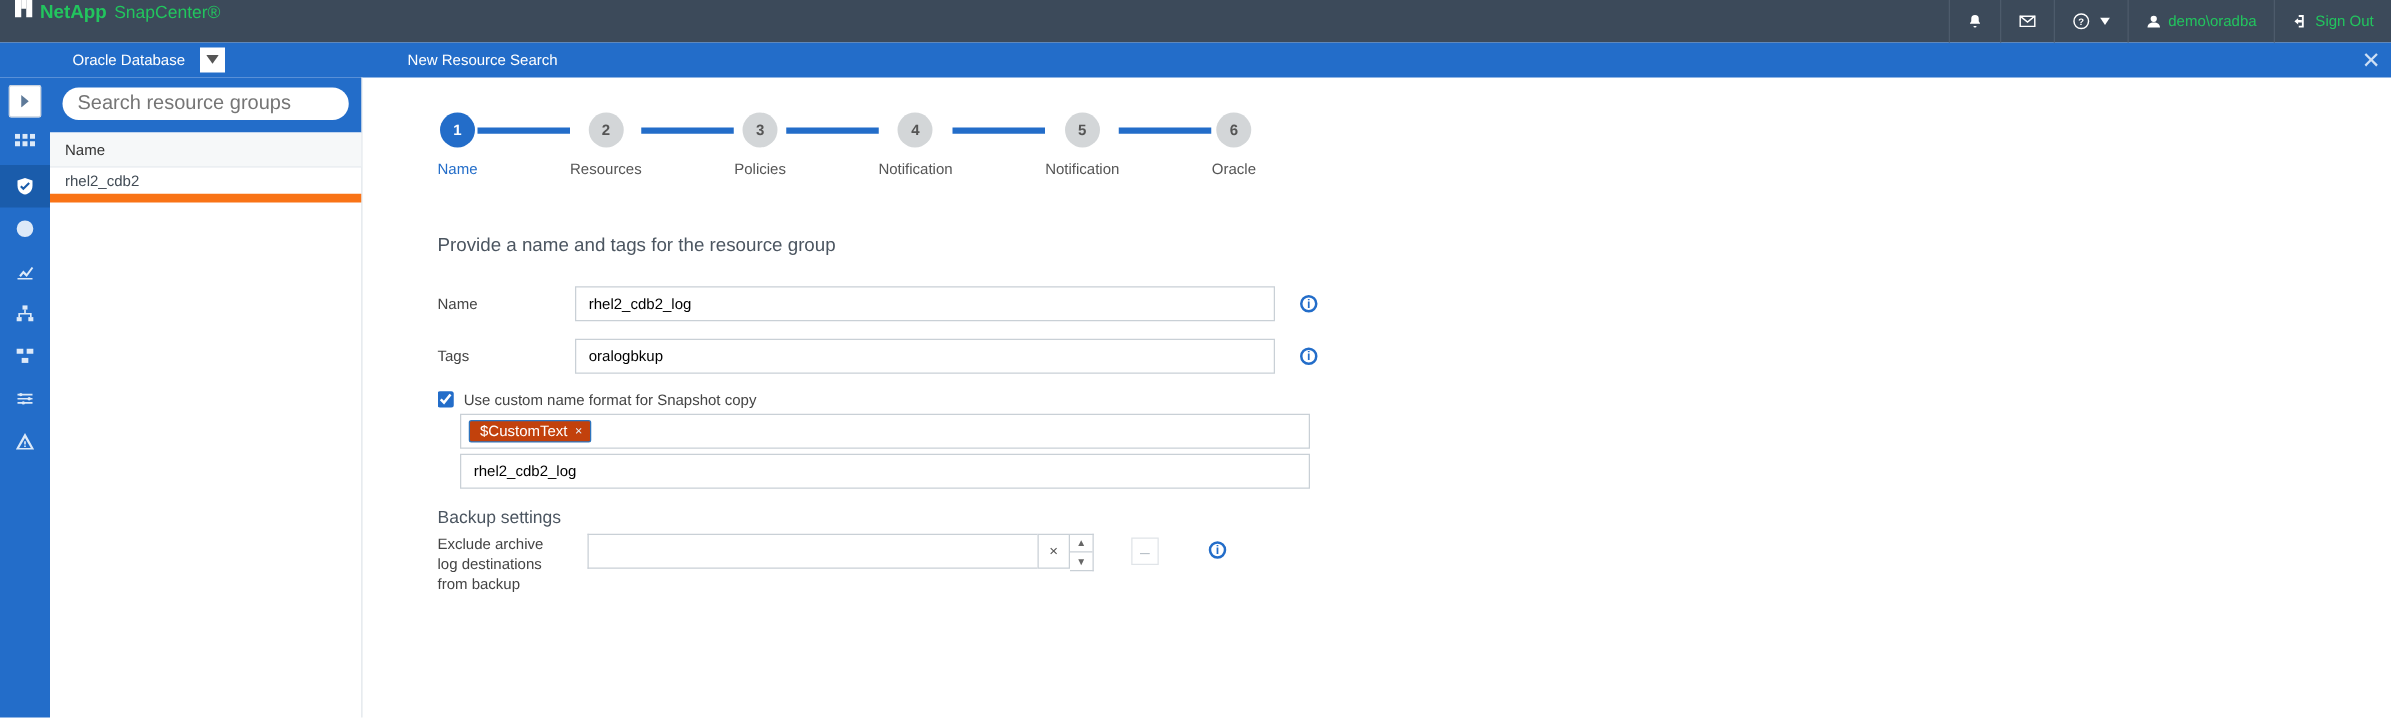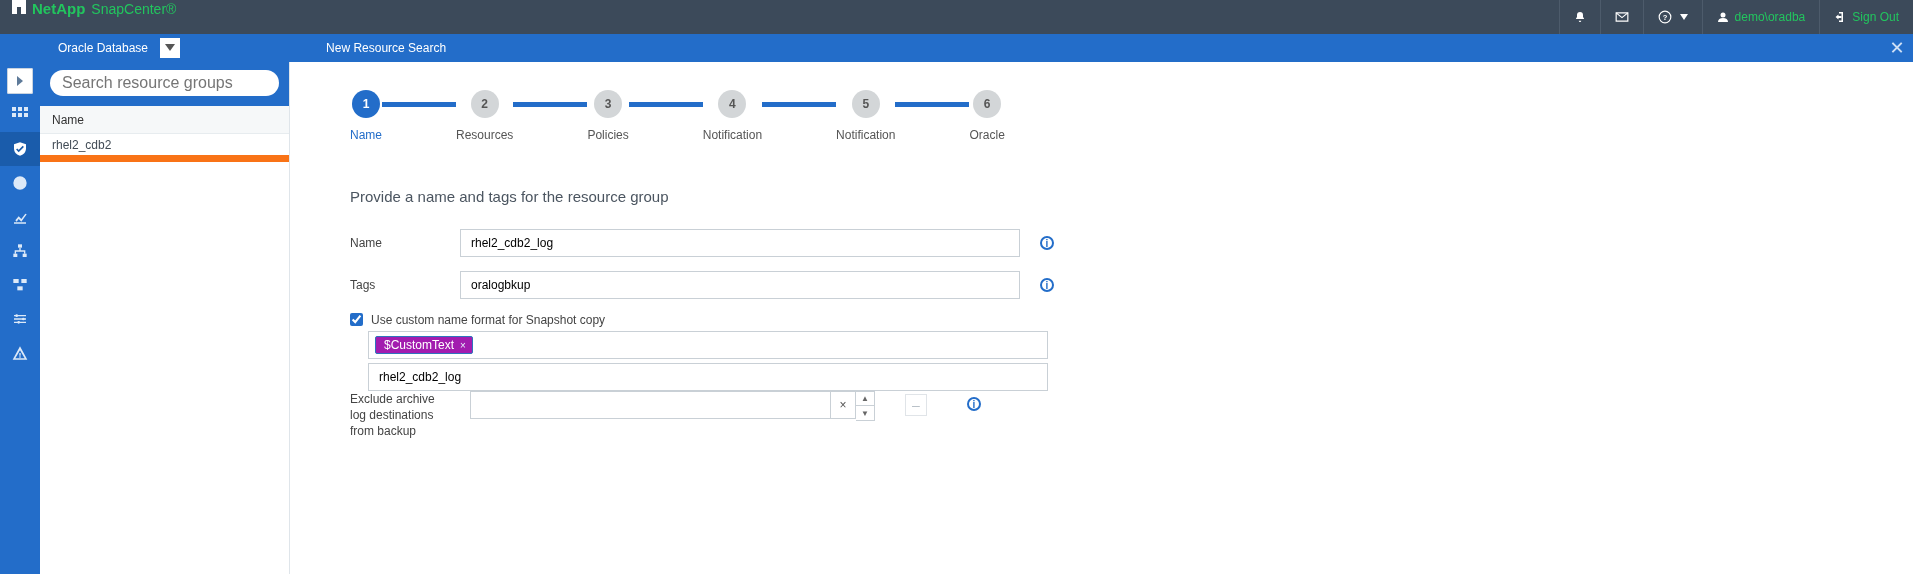--- a/index.html
+++ b/index.html
@@ -54,21 +54,21 @@
 .form-title { font-size: 15px; color: #4b5560; margin-bottom: 24px; }
 .form-row { display: flex; align-items: center; margin-bottom: 14px; }
 .form-row .flabel { width: 110px; font-size: 12px; color: #444; }
 .form-row input[type=text].wide { width: 560px; height: 28px; border: 1px solid #c9d0d6; padding: 0 10px; font-size: 12px; }
 .info-ico { margin-left: 20px; color: #236dc9; font-weight: 700; width: 14px; height: 14px; border: 2px solid #236dc9; border-radius: 50%; display:flex; align-items:center; justify-content:center; font-size:10px; cursor: pointer; }
 
 .chk-row { display: flex; align-items: flex-start; gap: 8px; font-size: 12px; color: #444; margin-left: 0; margin-bottom: 4px; }
 .chk-row input[type=checkbox] { accent-color: #236dc9; }
 
 .token-box { margin-left: 18px; width: 680px; border: 1px solid #c9d0d6; padding: 4px 6px; display: flex; gap: 6px; align-items: center; }
-.token { background: #a21caf; border: 1px solid #2e74bd; color: #fff; font-size: 12px; padding: 1px 6px 1px 8px; border-radius: 2px; display: inline-flex; align-items: center; gap: 6px; }
+.token { background: #c2410c; border: 1px solid #2e74bd; color: #fff; font-size: 12px; padding: 1px 6px 1px 8px; border-radius: 2px; display: inline-flex; align-items: center; gap: 6px; }
 .token .tx { color: #e6f0fb; cursor: pointer; font-size: 10px; }
 .custom-input { margin-left: 18px; margin-top: 4px; width: 680px; }
 .custom-input input { width: 100%; height: 28px; border: 1px solid #c9d0d6; padding: 0 10px; font-size: 12px; }
 
 .section-h { margin: 14px 0 6px 0; font-size: 14px; color: #4b5560; }
 .backup-row { display: flex; align-items: flex-start; gap: 20px; }
 .backup-row .blabel { width: 100px; font-size: 12px; color: #444; line-height: 1.35; }
 .combo { display: flex; }
 .combo input { width: 360px; height: 28px; border: 1px solid #c9d0d6; border-right: none; padding: 0 8px; font-size: 12px; }
 .combo .clear { width: 26px; height: 28px; border: 1px solid #c9d0d6; display:flex; align-items:center; justify-content:center; font-size:12px; color:#555; cursor:pointer; }
@@ -267,20 +267,21 @@
     <div class="token-box">
       <span class="token">
         <span>$CustomText</span>
         <span class="tx">×</span>
       </span>
     </div>
     <div class="custom-input">
       <input type="text" value="rhel2_cdb2_log" style="">
     </div>
 
+    <div class="section-h">Backup settings</div>
 
     <div class="backup-row">
       <div class="blabel">Exclude archive log destinations from backup</div>
       <div class="combo">
         <input type="text" value="" style="">
         <div class="clear">×</div>
         <div class="stepper-btns">
           <div>▲</div>
           <div>▼</div>
         </div>

